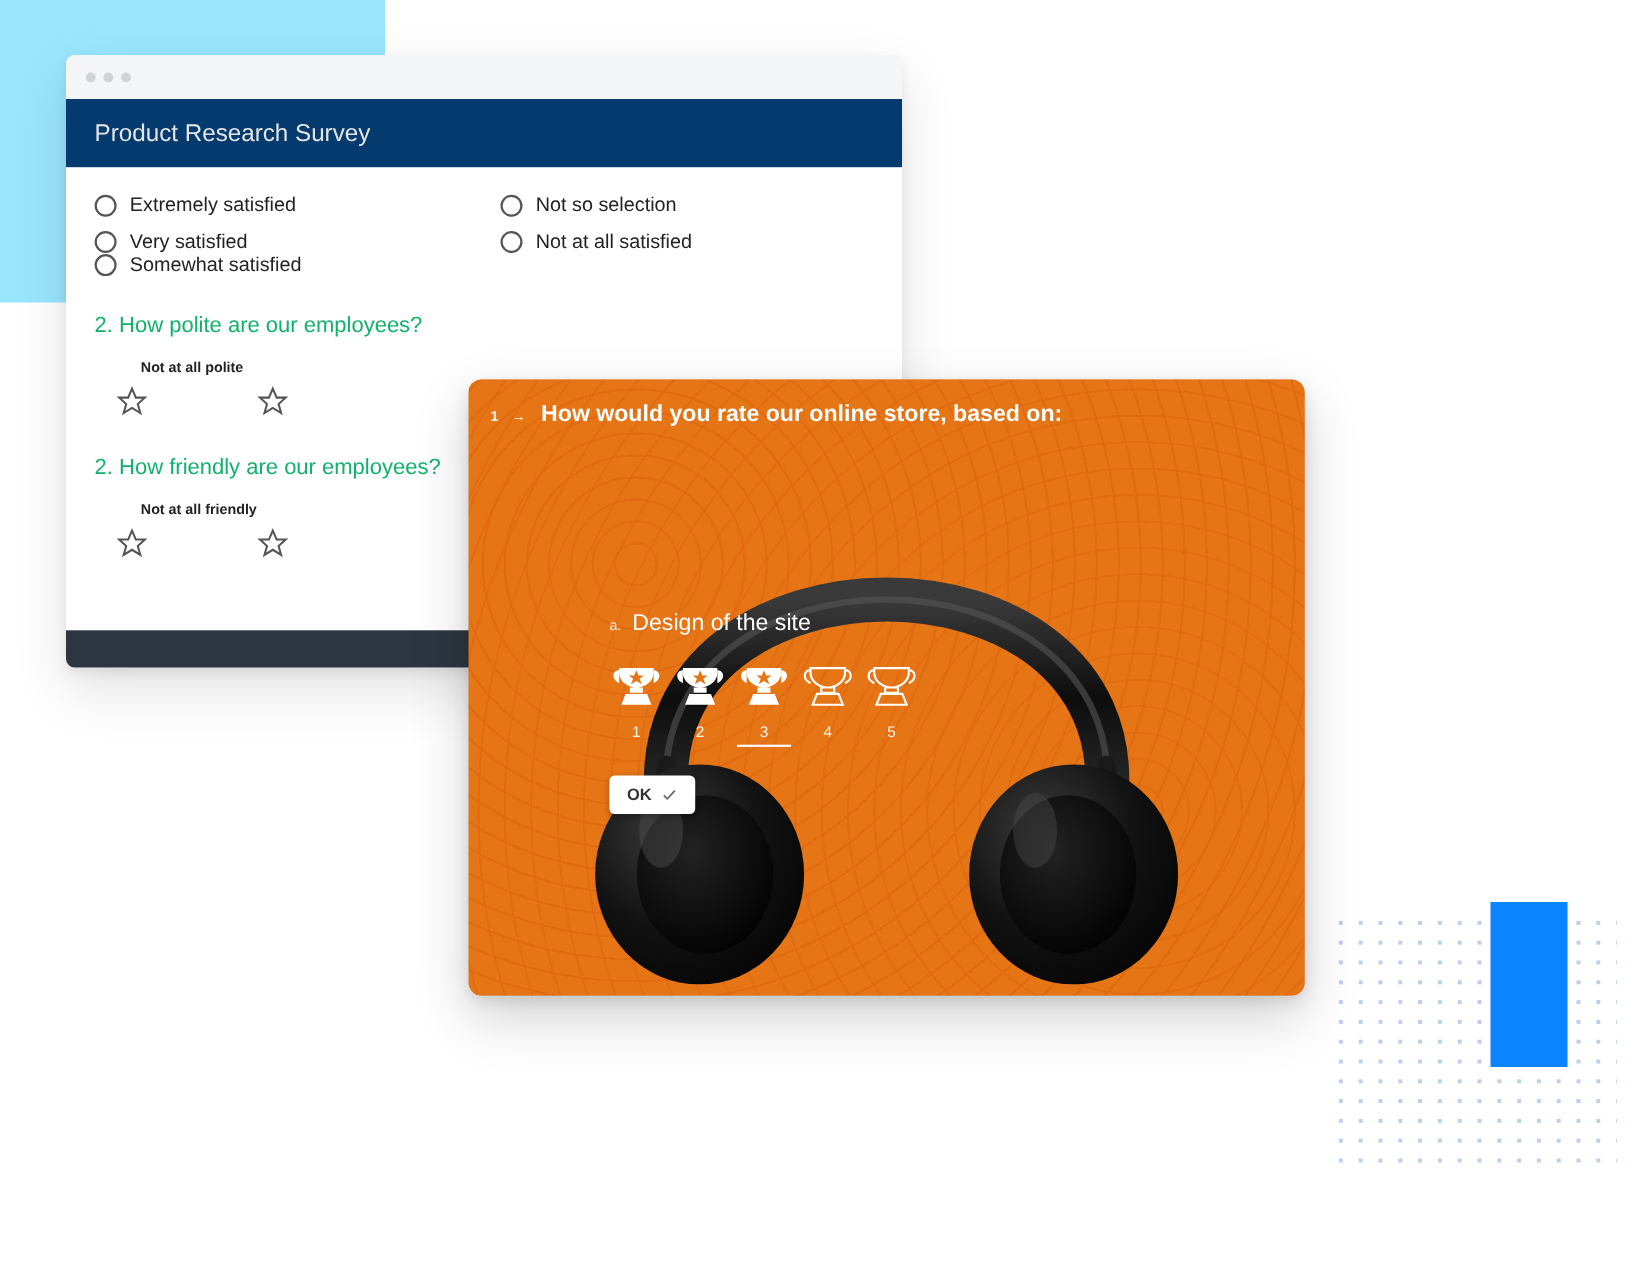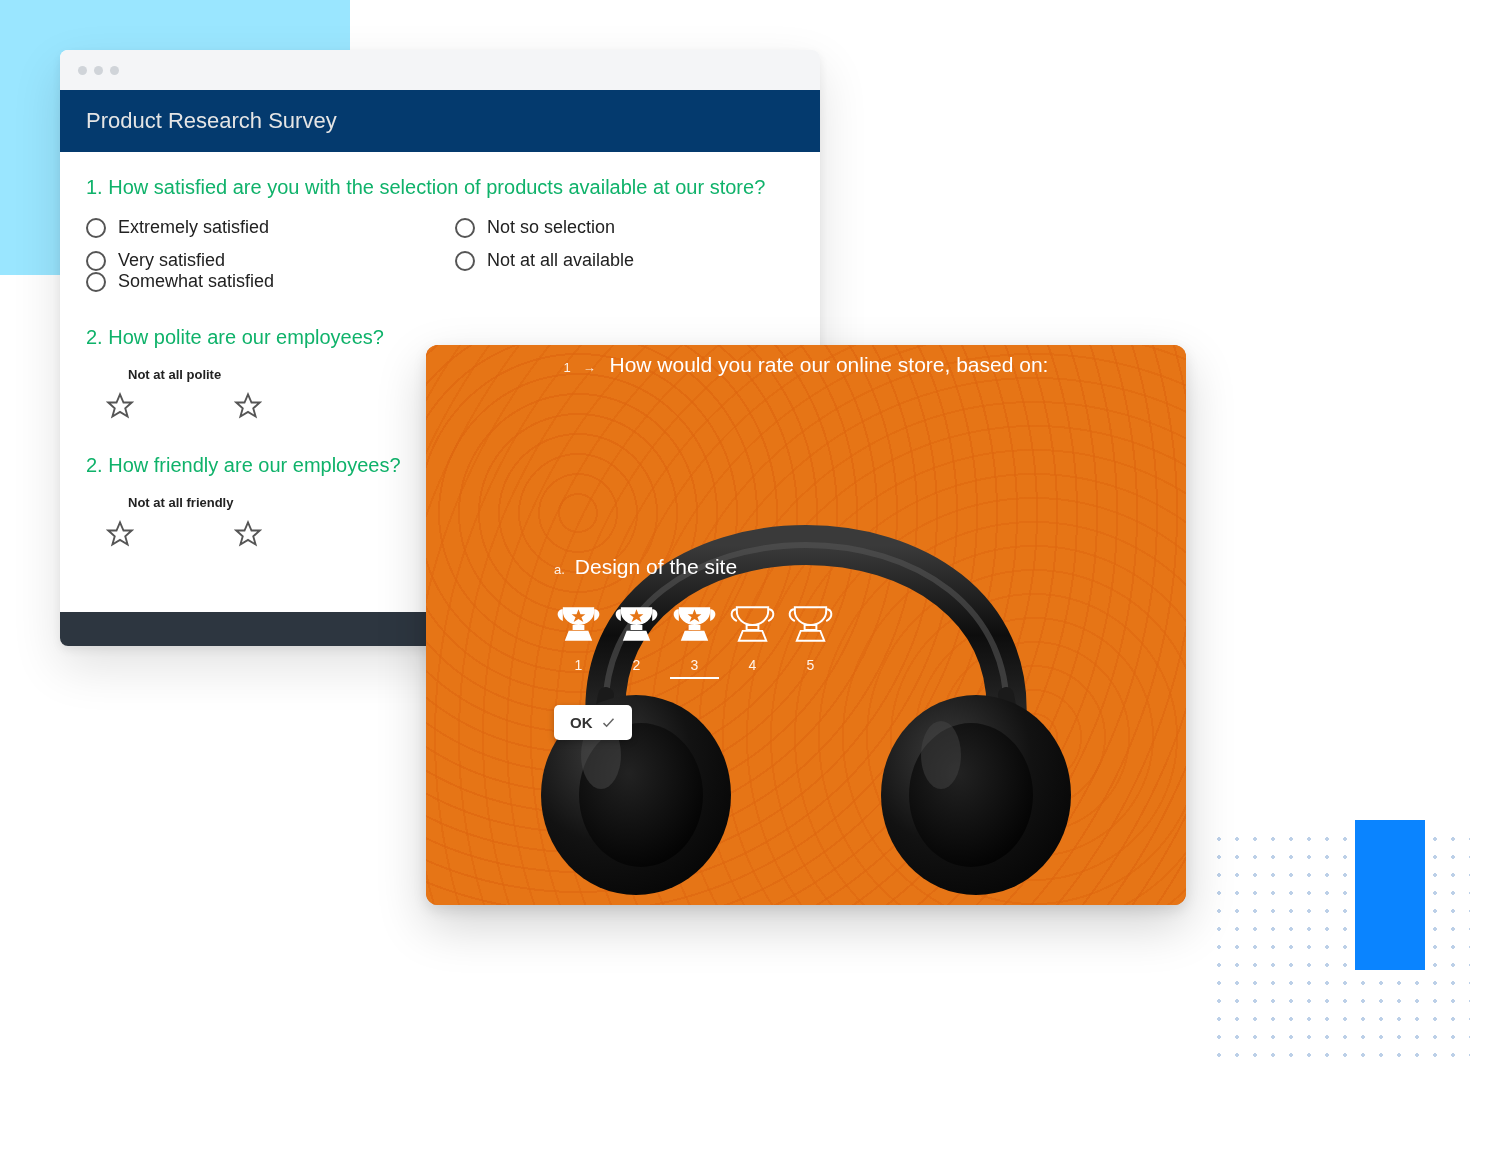--- a/index.html
+++ b/index.html
@@ -117,26 +117,26 @@
     top: 275px;
     width: 760px;
     height: 560px;
     border-radius: 12px;
     overflow: hidden;
     background: #d86f17;
     box-shadow: 0 20px 50px rgba(0,0,0,.18), 0 5px 14px rgba(0,0,0,.1);
     z-index: 4;
   }
   .typeform-header {
-    text-align: center;
     color: #fff;
     font-size: 21px;
-    padding: 8px 20px 12px;
+    padding: 20px 20px 12px;
     position: relative;
     z-index: 3;
+    font-weight: bold;
   }
   .typeform-header .qprefix {
     font-size: 13px; opacity: .9; margin-right: 6px;
   }
   .typeform-header .arrow {
     font-size: 13px; opacity: .9; margin-right: 8px;
   }
 
   .orange-bg {
     position: absolute; inset: 0;
@@ -207,24 +207,20 @@
     <div class="browser-chrome">
       <span class="browser-dot"></span>
       <span class="browser-dot"></span>
       <span class="browser-dot"></span>
     </div>
     <div class="survey-header">
       <span>Product Research Survey</span>
     </div>
     <div class="survey-body">
 
-      <div class="q-title">
-        <span class="q-num">1.</span>
-        <span>How satisfied are you with the selection of products available at our store?</span>
-      </div>
       <div class="options-2col">
         <div>
           <div class="option" style="margin-bottom:12px">
             <span class="radio-ring"></span>
             <span>Extremely satisfied</span>
           </div>
           <div class="option" style="margin-bottom:0">
             <span class="radio-ring"></span>
             <span>Very satisfied</span>
           </div>
@@ -233,21 +229,21 @@
             <span>Somewhat satisfied</span>
           </div>
         </div>
         <div>
           <div class="option" style="margin-bottom:12px">
             <span class="radio-ring"></span>
             <span>Not so selection</span>
           </div>
           <div class="option">
             <span class="radio-ring"></span>
-            <span>Not at all available</span>
+            <span>Not at all satisfied</span>
           </div>
         </div>
       </div>
 
       <div class="q-title">
         <span class="q-num">2.</span>
         <span>How polite are our employees?</span>
       </div>
       <div class="star-scale-label">Not at all polite</div>
       <div class="star-row">

